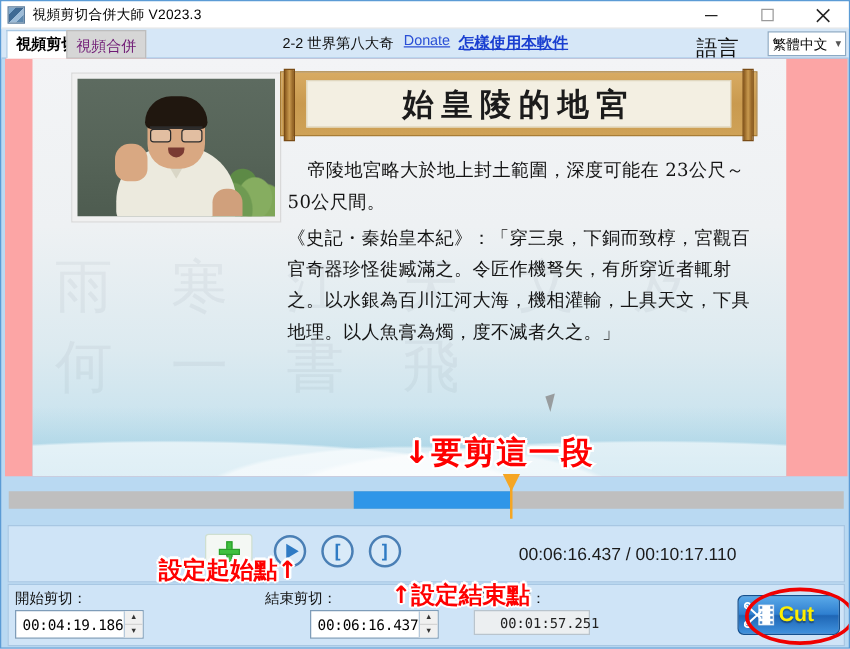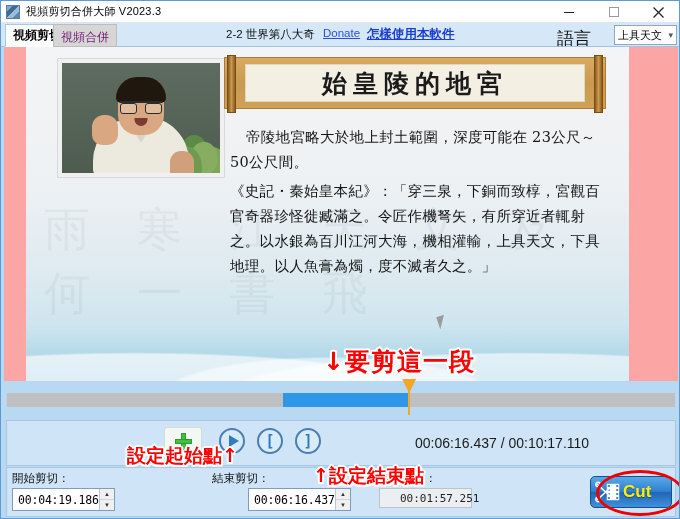--- a/index.html
+++ b/index.html
@@ -442,21 +442,21 @@
       <span>視頻剪切</span>
     </div>
     <div class="tab" id="tab-merge">
       <span>視頻合併</span>
     </div>
     <div id="menu-subtitle">2-2 世界第八大奇</div>
     <div id="link-donate">Donate</div>
     <div id="link-howto">怎樣使用本軟件</div>
     <div id="lang-label">語言</div>
     <div id="lang-select">
-      <span>上具天文</span>
+      <span>繁體中文</span>
       <span id="lang-chevron">▾</span>
     </div>
   </div>
 
   <div id="video-area">
     <div id="video-frame">
 
       <div id="webcam">
         <div id="webcam-inner">
           <div class="wc-plant"></div>

